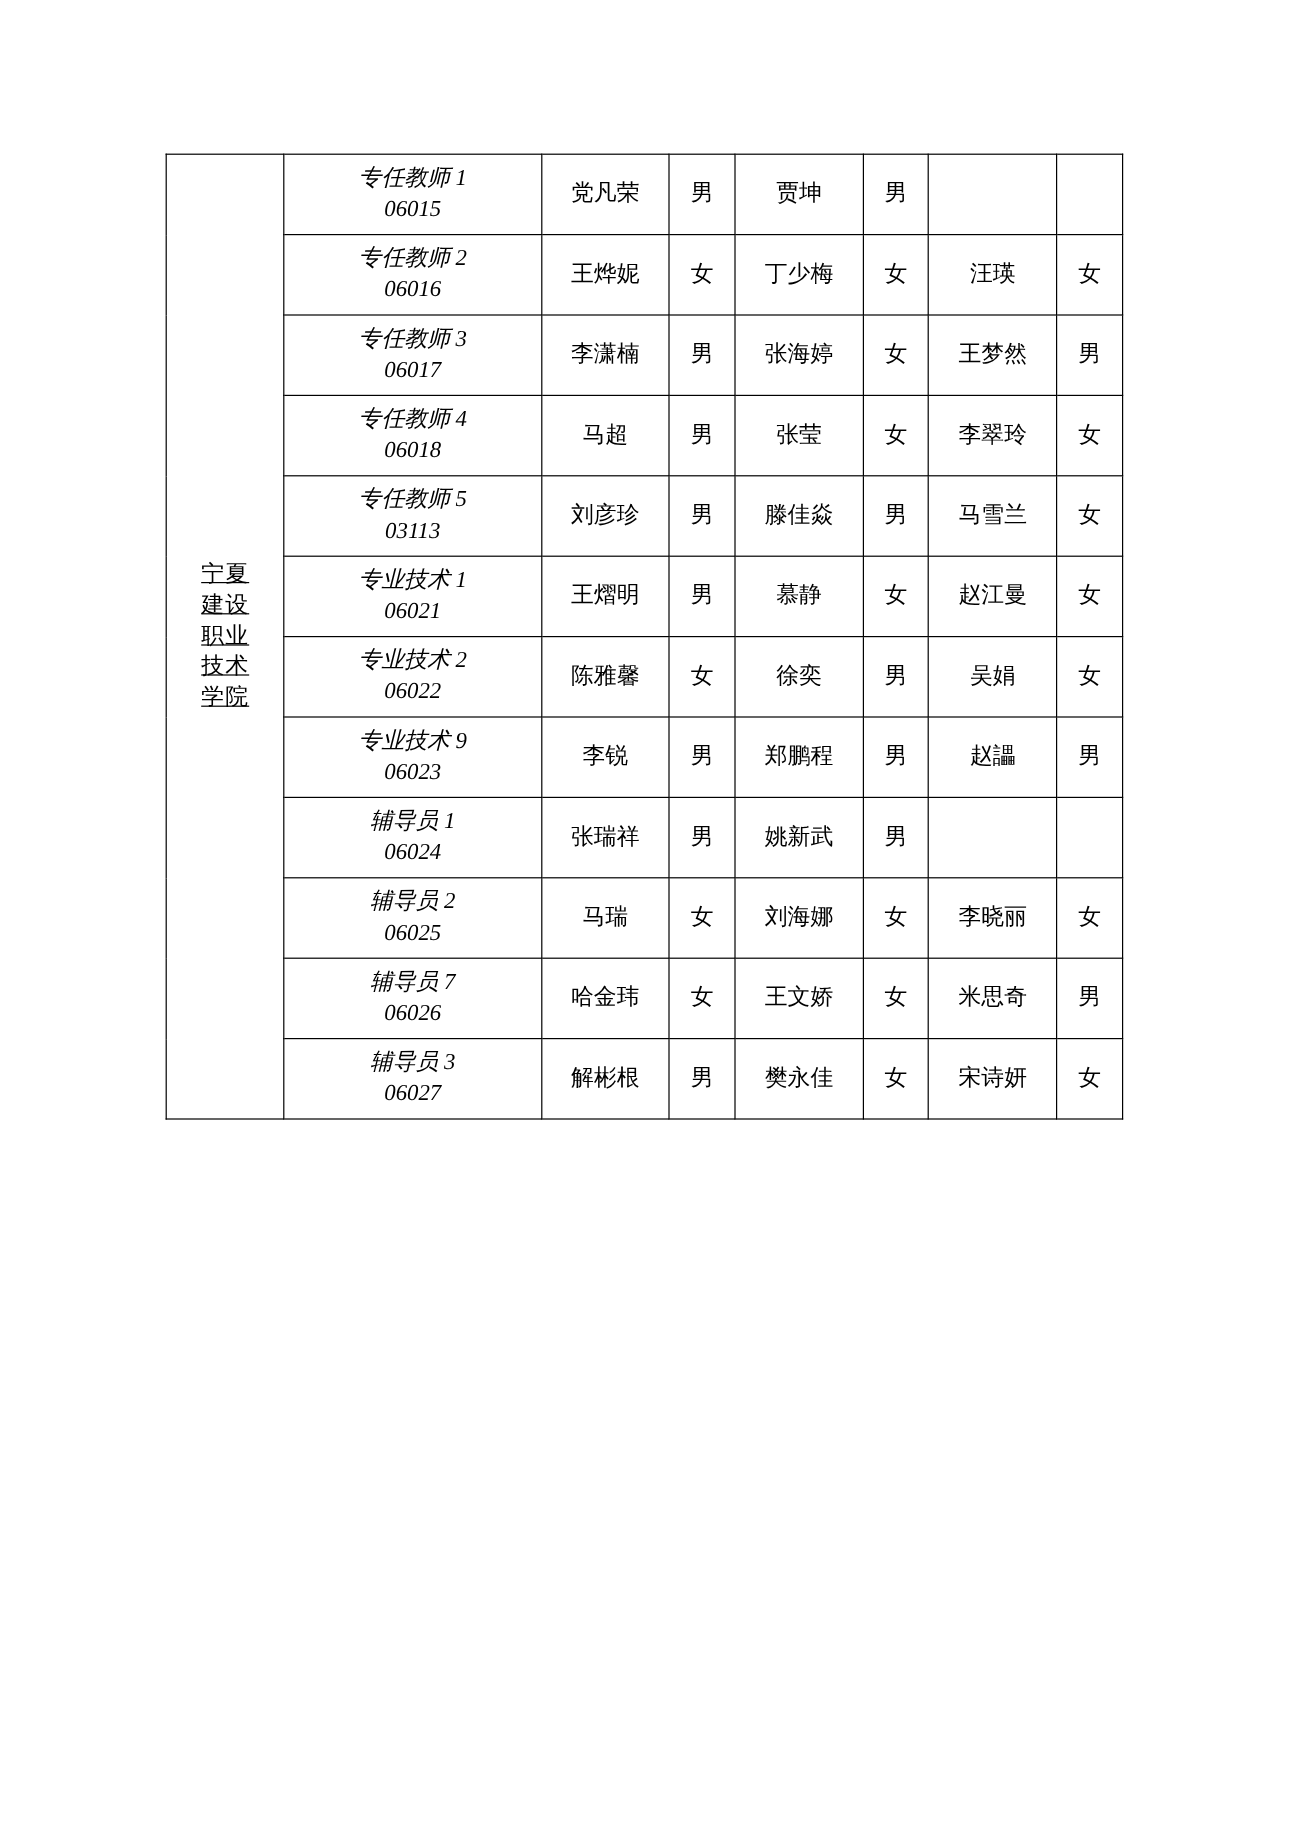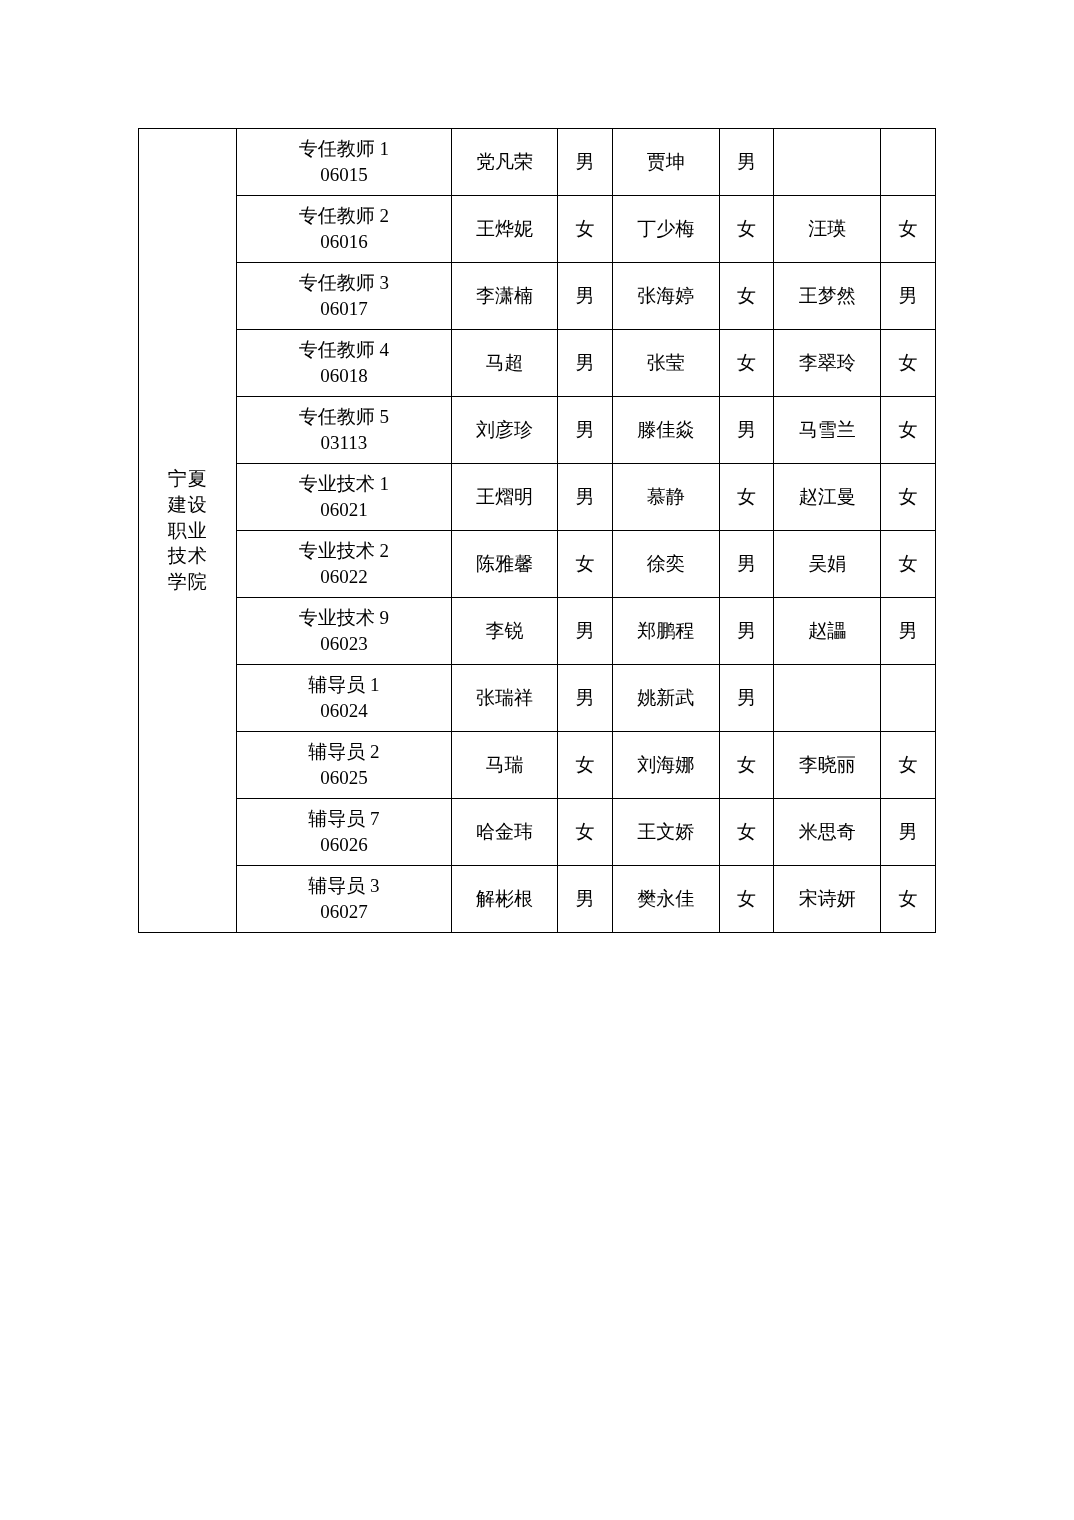--- a/index.html
+++ b/index.html
@@ -46,39 +46,41 @@
   td.org-cell {
     width: 94px;
     font-size: 19px;
     line-height: 1.45;
     letter-spacing: 1px;
   }
   td.post-cell {
     width: 206px;
     font-size: 19px;
     line-height: 1.45;
+    font-style: italic;
   }
   td.name-cell {
     width: 102px;
   }
   td.sex-cell {
     width: 52px;
   }
   .post-line1 {
     display: block;
   }
   .post-line2 {
     display: block;
   }
   .org-text {
     display: block;
     width: 40px;
     margin: 0 auto;
     text-align: center;
     word-break: break-all;
+    text-decoration: underline;
   }
 </style>
 </head>
 <body>
 
 <div class="page">
   <div class="table-wrap">
     <table class="doc-table">
       <tbody>
         <tr>

